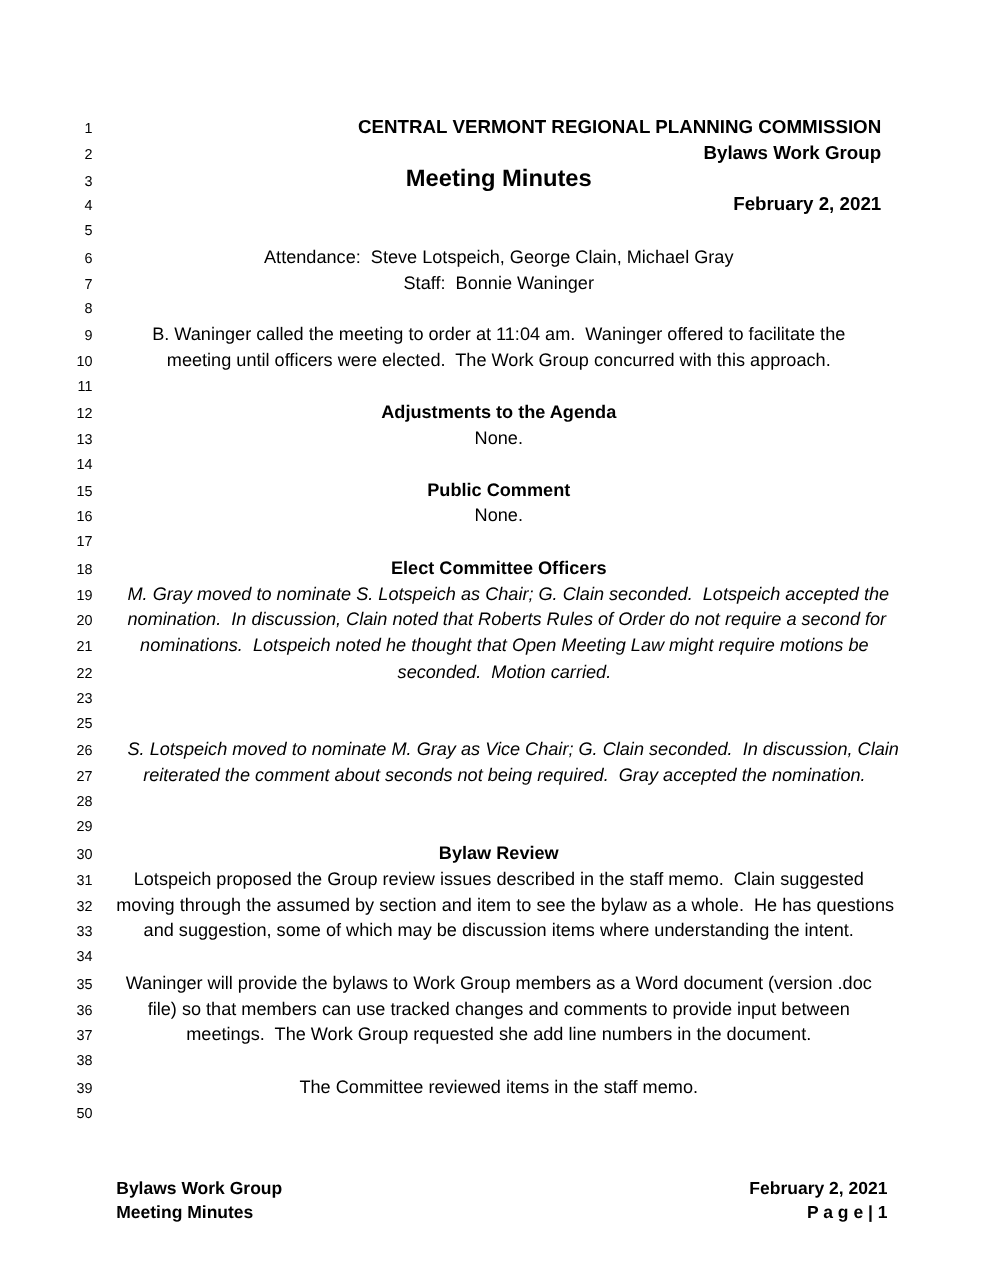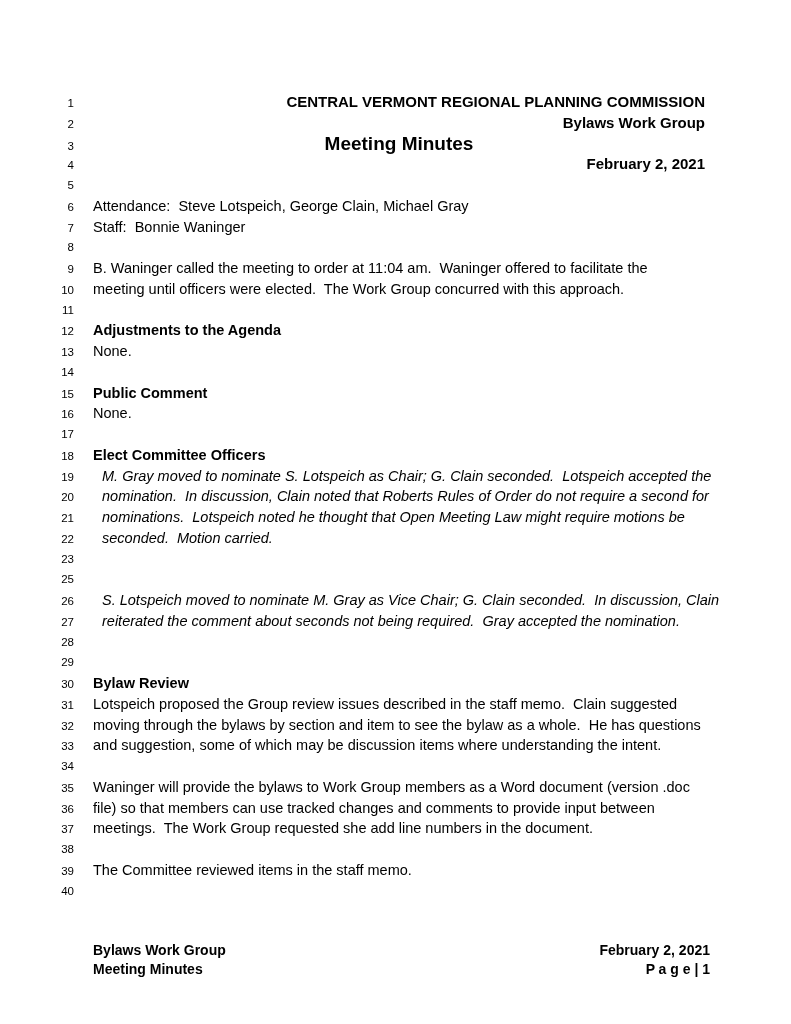--- a/index.html
+++ b/index.html
@@ -36,20 +36,21 @@
     color: #000000;
   }
   .line-text {
     flex: 1;
     margin-left: 19px;
     padding-right: 86px;
     font-size: 14.5px;
     line-height: 20.75px;
     white-space: pre;
     overflow: hidden;
+    text-align: center;
   }
   .s-center {
     text-align: right;
     font-weight: bold;
     font-size: 15px;
   }
   .s-center-large {
     text-align: center;
     font-weight: bold;
     font-size: 19px;
@@ -197,21 +198,21 @@
       <div class="line-row">
         <span class="line-num">30</span>
         <span class="line-text s-bold">Bylaw Review</span>
       </div>
       <div class="line-row">
         <span class="line-num">31</span>
         <span class="line-text s-normal">Lotspeich proposed the Group review issues described in the staff memo.  Clain suggested</span>
       </div>
       <div class="line-row">
         <span class="line-num">32</span>
-        <span class="line-text s-normal">moving through the bylaws by section and item to see the bylaw as a whole.  He has questions</span>
+        <span class="line-text s-normal">moving through the assumed by section and item to see the bylaw as a whole.  He has questions</span>
       </div>
       <div class="line-row">
         <span class="line-num">33</span>
         <span class="line-text s-normal">and suggestion, some of which may be discussion items where understanding the intent.</span>
       </div>
       <div class="line-row">
         <span class="line-num">34</span>
         <span class="line-text s-normal"></span>
       </div>
       <div class="line-row">
@@ -228,21 +229,21 @@
       </div>
       <div class="line-row">
         <span class="line-num">38</span>
         <span class="line-text s-normal"></span>
       </div>
       <div class="line-row">
         <span class="line-num">39</span>
         <span class="line-text s-normal">The Committee reviewed items in the staff memo.</span>
       </div>
       <div class="line-row">
-        <span class="line-num">40</span>
+        <span class="line-num">50</span>
         <span class="line-text s-normal"></span>
       </div>
     </div>
 
   <div class="footer">
     <div class="footer-left">
       <div>Bylaws Work Group</div>
       <div>Meeting Minutes</div>
     </div>
     <div class="footer-right">

